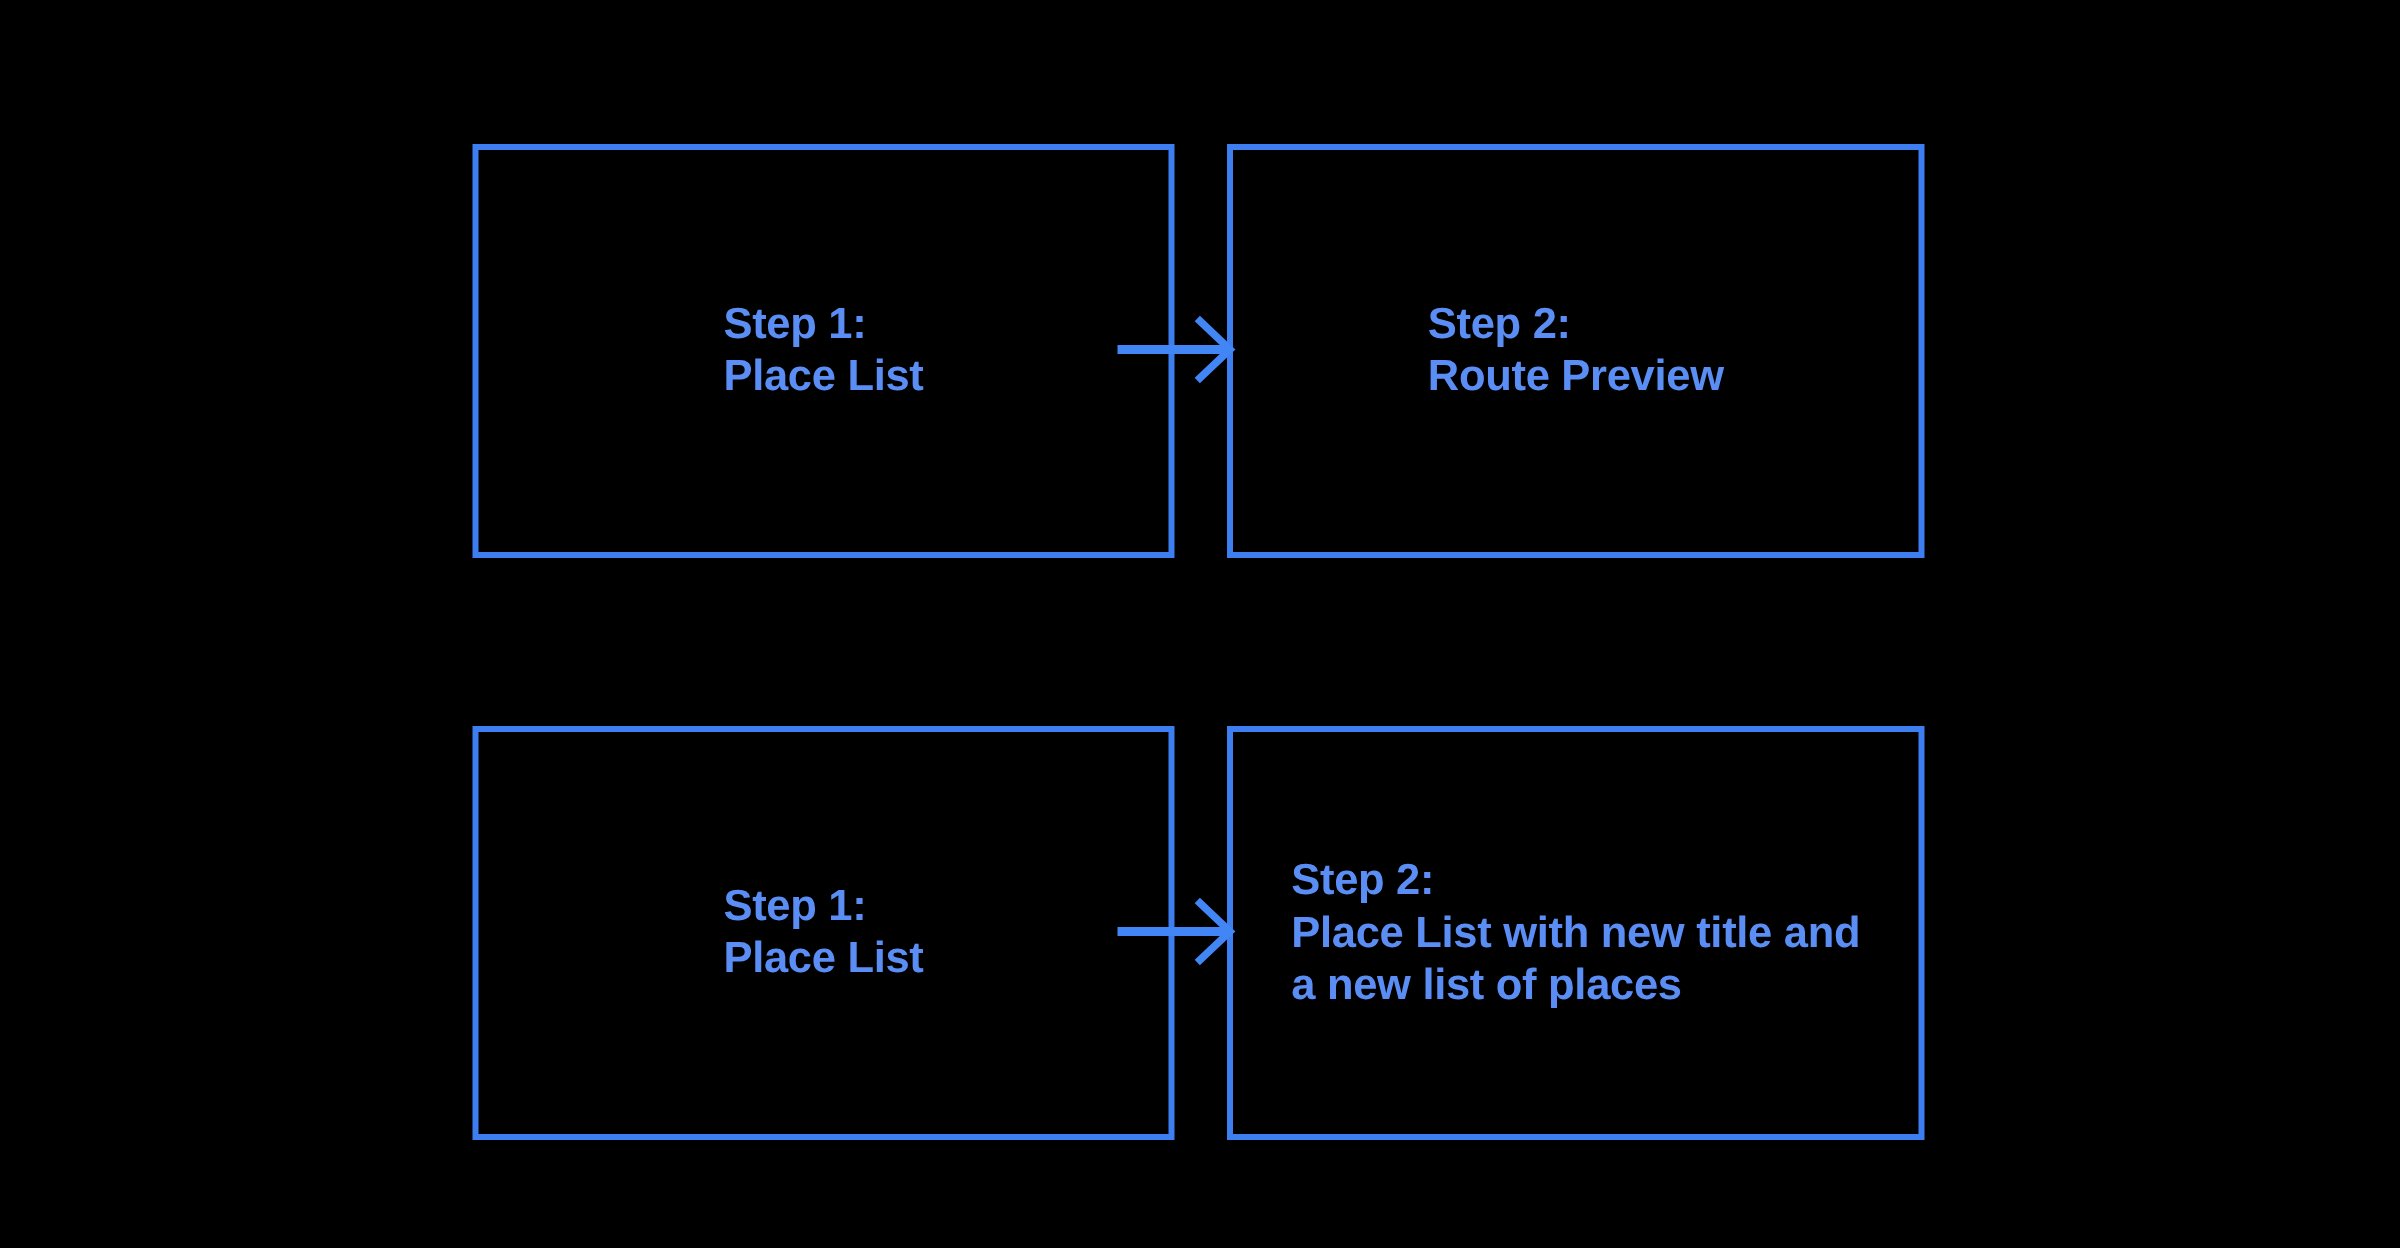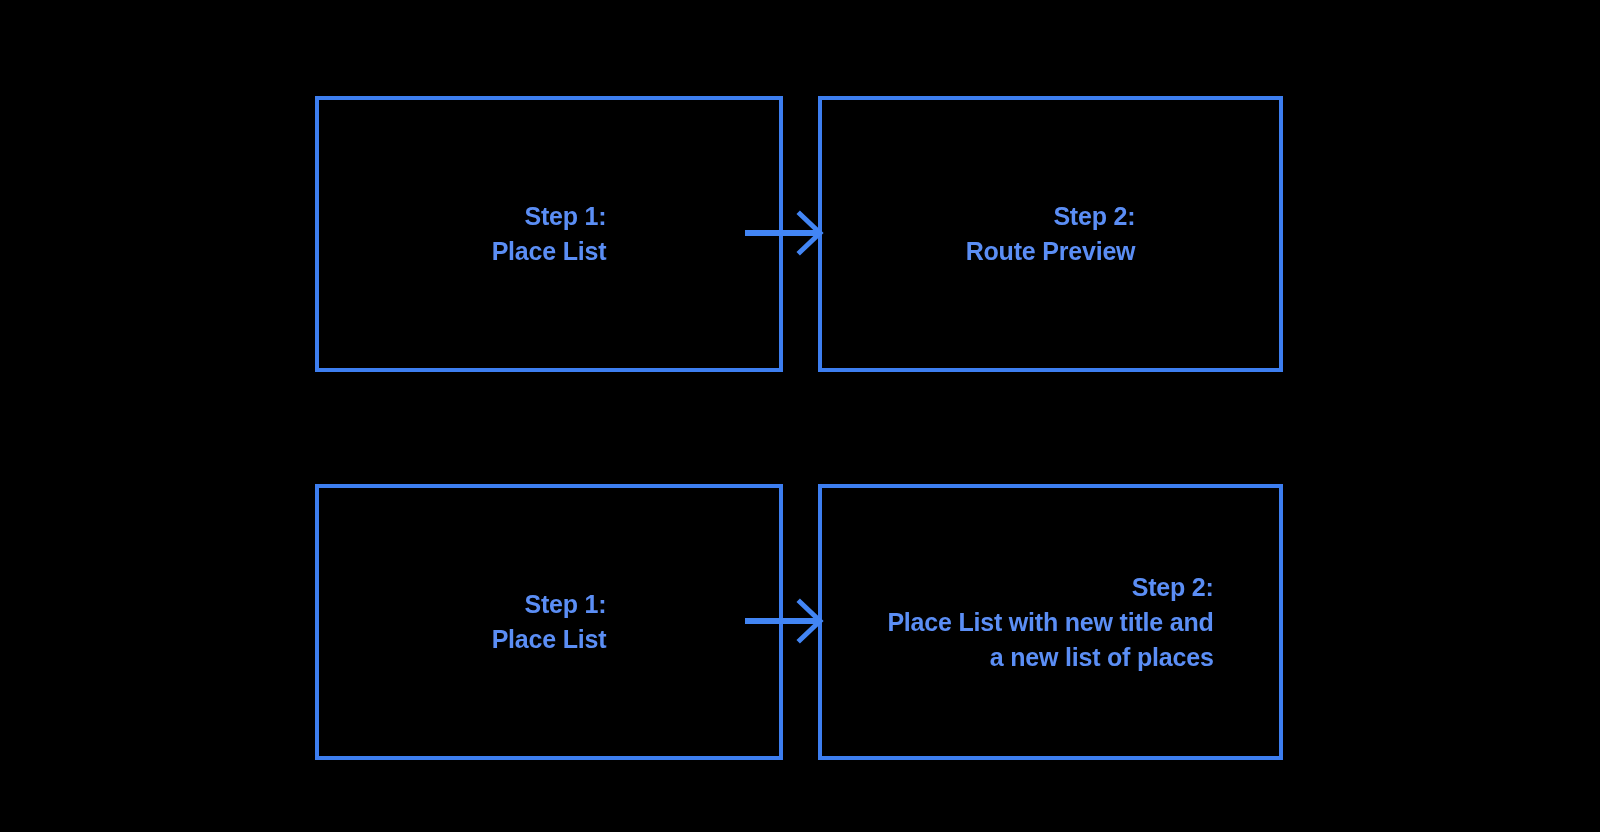--- a/index.html
+++ b/index.html
@@ -26,24 +26,24 @@
     border: 4px solid #3d7ef0;
     background: transparent;
     display: flex;
     align-items: center;
     justify-content: center;
     z-index: 1;
   }
   .box-label {
     color: #5b8ef5;
     font-family: "Liberation Sans", sans-serif;
-    font-size: 25px;
+    font-size: 29px;
     font-weight: bold;
     line-height: 35px;
-    text-align: right;
+    text-align: left;
     white-space: pre-line;
     letter-spacing: -0.2px;
     user-select: none;
   }
   
   #box-step1-top    { left: 315px;  top: 96px;  width: 468px; height: 276px; }
   #box-step2-top    { left: 818px;  top: 96px;  width: 465px; height: 276px; }
   
   #box-step1-bottom { left: 315px;  top: 484px; width: 468px; height: 276px; }
   #box-step2-bottom { left: 818px;  top: 484px; width: 465px; height: 276px; }

